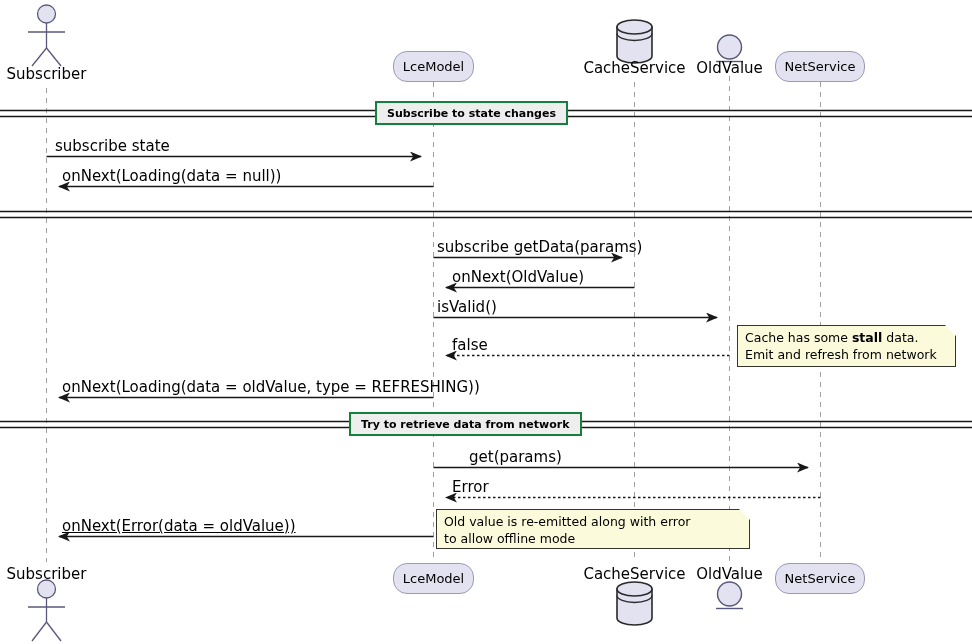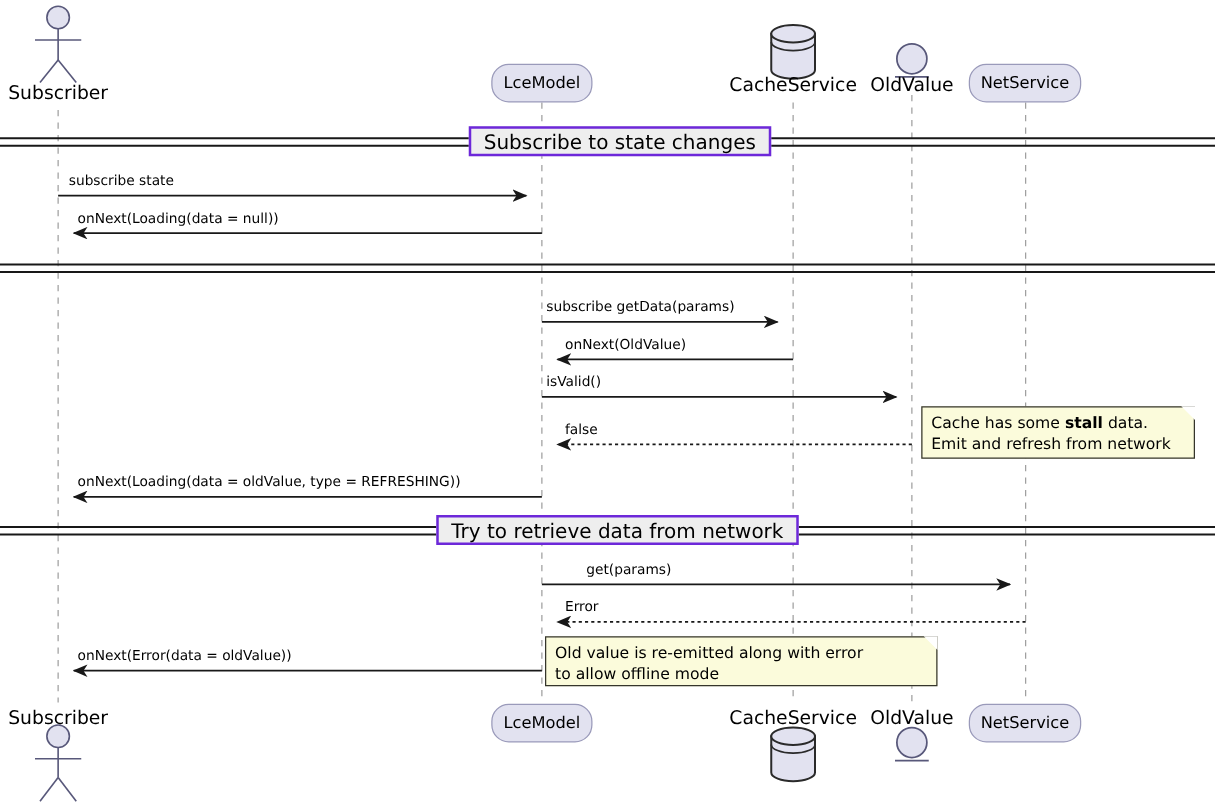--- a/index.html
+++ b/index.html
@@ -44,33 +44,33 @@
     font-family: "DejaVu Sans", sans-serif;
     font-size: 15px;
     color: #000000;
     white-space: nowrap;
     text-align: center;
   }
   
   .msg {
     position: absolute;
     font-family: "DejaVu Sans", sans-serif;
+    font-size: 15px;
+    color: #000000;
+    white-space: nowrap;
+    line-height: 1;
+  }
+  
+  .divider-box {
+    position: absolute;
+    background: #EEEEEE;
+    border: 2px solid #15803d;
+    font-family: "DejaVu Sans", sans-serif;
     font-size: 11px;
-    color: #000000;
-    white-space: nowrap;
-    line-height: 1;
-  }
-  
-  .divider-box {
-    position: absolute;
-    background: #EEEEEE;
-    border: 2px solid #6d28d9;
-    font-family: "DejaVu Sans", sans-serif;
-    font-size: 16px;
-    font-weight: normal;
+    font-weight: bold;
     color: #000000;
     display: flex;
     align-items: center;
     justify-content: center;
     white-space: nowrap;
     box-sizing: border-box;
     padding: 0 10px;
   }
   
   .note {
@@ -215,21 +215,21 @@
   <div class="msg" style="left:437px; top:300px;">isValid()</div>
 
   <div class="msg" style="left:452px; top:338px;">false</div>
 
   <div class="msg" style="left:62px; top:380px;">onNext(Loading(data = oldValue, type = REFRESHING))</div>
 
   <div class="msg" style="left:437px; top:450px;margin-left:32px;">get(params)</div>
 
   <div class="msg" style="left:452px; top:480px;">Error</div>
 
-  <div class="msg" style="left:62px; top:519px;">onNext(Error(data = oldValue))</div>
+  <div class="msg" style="left:62px; top:519px;text-decoration:underline;">onNext(Error(data = oldValue))</div>
 
   <div class="note" style="left:737px; top:325px; width:219px; height:42px;">
     <div class="note-corner"></div>
     <div><span>Cache has some </span><b>stall</b><span> data.</span></div>
     <div>Emit and refresh from network</div>
   </div>
 
   <div class="note" style="left:436px; top:509px; width:314px; height:40px;">
     <div class="note-corner"></div>
     <div>Old value is re-emitted along with error</div>

